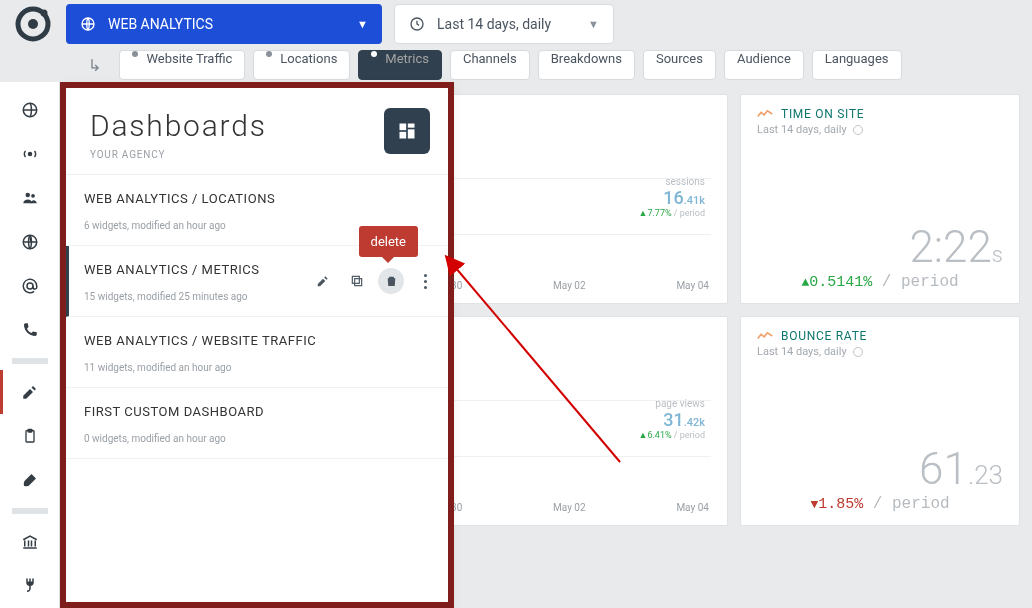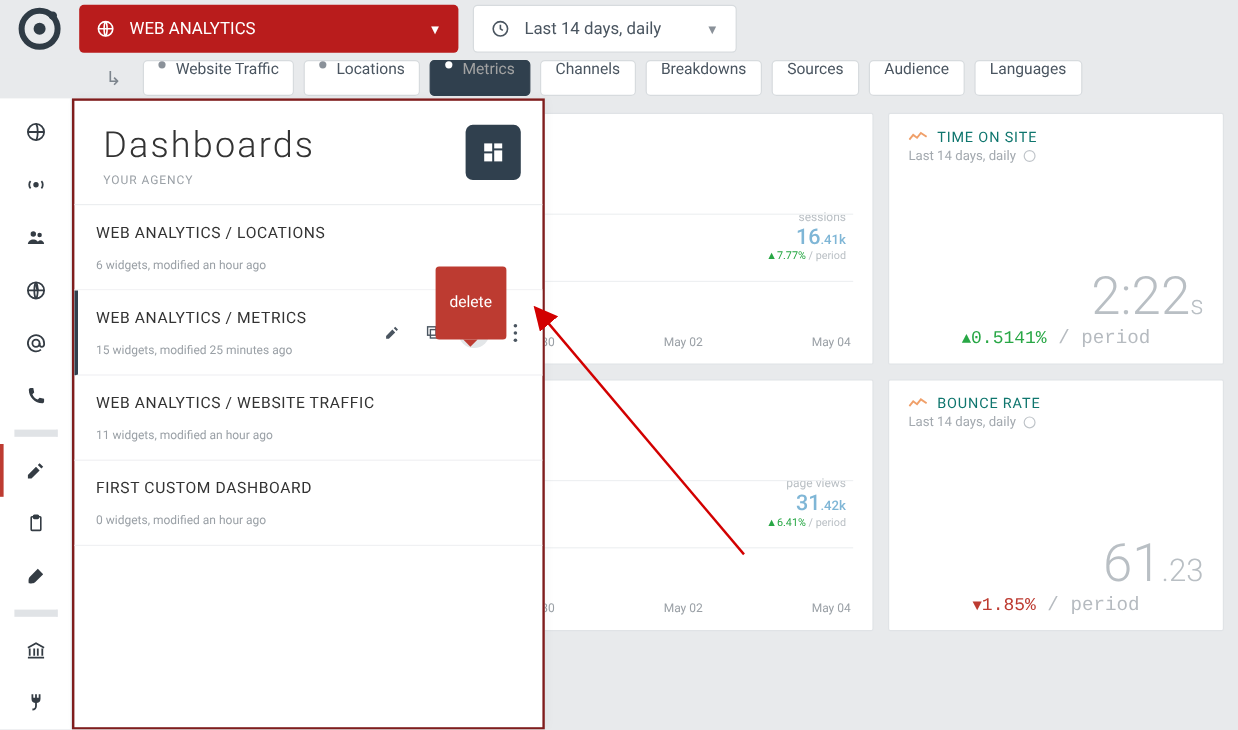--- a/index.html
+++ b/index.html
@@ -3,21 +3,21 @@
 <meta charset="utf-8">
 <style>
   * { box-sizing: border-box; margin: 0; padding: 0; }
   html, body { width: 1032px; height: 608px; overflow: hidden; font-family: -apple-system, BlinkMacSystemFont, "Segoe UI", Roboto, Arial, sans-serif; background: #e8eaec; color: #333; }
   .root { display: flex; flex-direction: column; width: 100%; height: 100%; }
 
   
   .topbar { display: flex; align-items: center; height: 64px; padding: 0 12px; background: #e8eaec; gap: 12px; }
   .logo { width: 42px; height: 42px; display:flex; align-items:center; justify-content:center; }
   .pill { display: flex; align-items: center; gap: 12px; border-radius: 4px; padding: 0 14px; height: 40px; font-size: 14px; cursor: pointer; }
-  .pill.dark { background: #b91c1c; color: #fff; width: 316px; justify-content: flex-start; position: relative; }
+  .pill.dark { background: #1d4ed8; color: #fff; width: 316px; justify-content: flex-start; position: relative; }
   .pill.dark .chev { margin-left: auto; }
   .pill.light { background: #fff; border: 1px solid #d7dbde; color: #4a5560; width: 220px; position: relative; }
   .pill.light .chev { margin-left: auto; color:#8a9199; }
   .chev { font-size: 11px; }
 
   
   .pillsrow { display: flex; align-items: center; height: 44px; padding-left: 88px; gap: 8px; background: #e8eaec; }
   .enter-icon { color:#7d858d; font-size:16px; margin-right:10px; }
   .chip { display:flex; align-items:flex-start; gap:8px; background:#fff; border:1px solid #d7dbde; border-radius:4px; height:30px; padding:0 12px; font-size:13px; color:#4a5560; cursor:pointer;}
   .chip .dot { width:6px; height:6px; border-radius:50%; background:#8a9199; }
@@ -57,37 +57,37 @@
   .bar { background:#a7c9de; width:18px; border-radius:1px 1px 0 0; }
   .xaxis { display:flex; justify-content:space-between; font-size:10px; color:#9aa0a6; padding:4px 2px 0 2px; }
   .chart-badge { position:absolute; right:6px; top:40px; text-align:right; }
   .chart-badge .lbl { font-size:10px; color:#b9bfc4; }
   .chart-badge .val { color:#7fb6d6; font-size:18px; font-weight:500;}
   .chart-badge .val small{ font-size:11px; }
   .chart-badge .d { font-size:9px; color:#28a745; }
   .chart-badge .d .per{ color:#b9bfc4;}
 
   
-  .panel { position:absolute; left:60px; top:0; width:394px; bottom:0; background:#fff; border:2px solid #7f1d1d; box-shadow: 2px 0 8px rgba(0,0,0,0.04); z-index:10; }
+  .panel { position:absolute; left:60px; top:0; width:394px; bottom:0; background:#fff; border:6px solid #7f1d1d; box-shadow: 2px 0 8px rgba(0,0,0,0.04); z-index:10; }
   .panel-head { padding:20px 18px 14px 24px; display:flex; align-items:flex-start; border-bottom:1px solid #eceef0;}
   .panel-head h1 { font-size:30px; font-weight:300; letter-spacing:0.06em; color:#333; }
   .panel-head .ag { font-size:10px; letter-spacing:0.08em; color:#9aa0a6; margin-top:6px;}
   .grid-btn { margin-left:auto; width:46px; height:46px; background:#30404e; border-radius:6px; display:flex; align-items:center; justify-content:center; color:#fff; cursor:pointer;}
   .dash-item { padding:16px 18px 14px 18px; border-bottom:1px solid #f0f1f3; cursor:pointer; position:relative;}
   .dash-item.sel { border-left:3px solid #30404e; padding-left:15px; background:#fff;}
   .dash-item .ttl { font-size:13px; letter-spacing:0.04em; color:#333; }
   .dash-item .meta { font-size:10px; color:#9aa0a6; margin-top:14px;}
   .dash-item .actions { position:absolute; right:10px; top:50%; transform:translateY(-50%); display:flex; align-items:center; gap:8px; }
   .ic-btn { width:26px; height:26px; display:flex; align-items:center; justify-content:center; color:#4a5560; border-radius:50%; cursor:pointer;}
   .ic-btn.on { background:#e3e6e8; }
   .dots3 { display:flex; flex-direction:column; gap:3px;}
   .dots3 span{ width:3px; height:3px; background:#4a5560; border-radius:50%;}
 
   
-  .tip { position:absolute; right:-14px; top:-42px; background:#bd3b31; color:#fff; font-size:13px; padding:23px 12px; border-radius:3px; white-space:nowrap; z-index:20;}
+  .tip { position:absolute; right:-14px; top:-42px; background:#bd3b31; color:#fff; font-size:13px; padding:8px 12px; border-radius:3px; white-space:nowrap; z-index:20;}
   .tip::after { content:""; position:absolute; bottom:-6px; left:50%; margin-left:-6px; border:6px solid transparent; border-top-color:#bd3b31; border-bottom:none;}
 
   
   .arrow-svg { position:absolute; left:60px; top:0; right:0; bottom:0; pointer-events:none; z-index:30;}
 
   svg { display:block; }
 </style>
 </head>
 <body>
 

